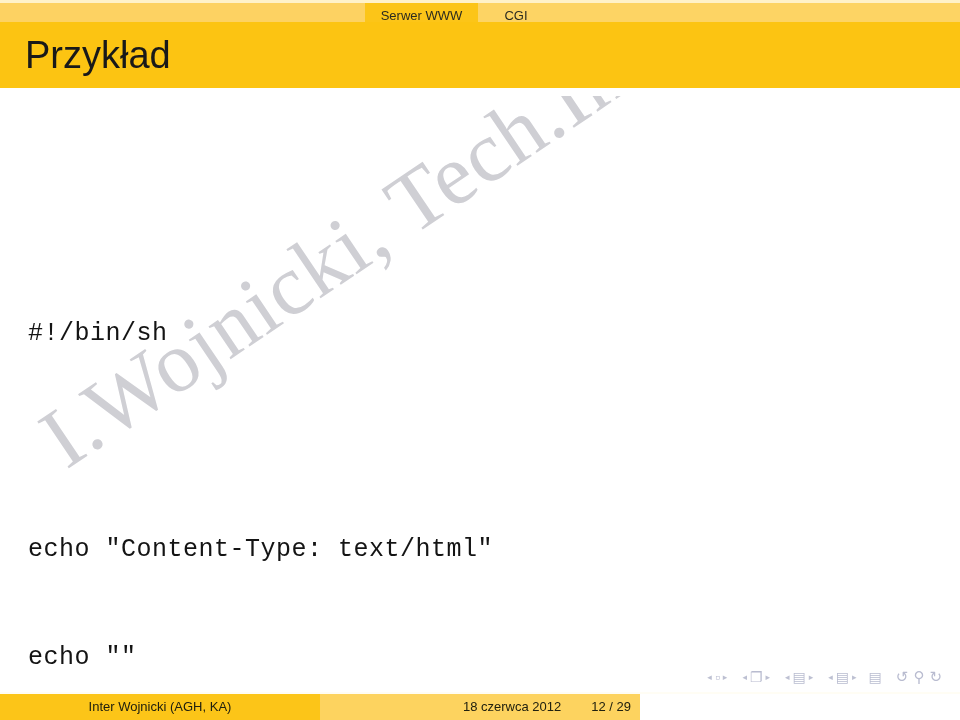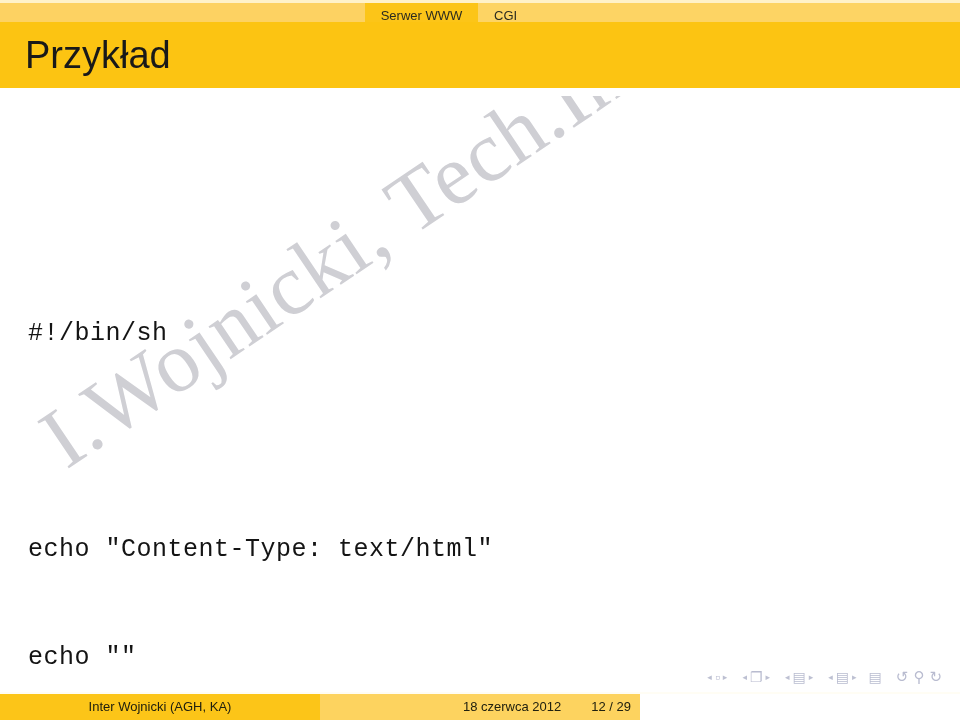--- a/index.html
+++ b/index.html
@@ -55,21 +55,21 @@
   #nav-spacer-left {
     width: 365px;
     height: 30px;
     background: #fdd262;
   }
   #nav-serwer {
     width: 113px;
   }
   #nav-cgi {
     width: 70px;
-    justify-content: flex-start;
+    justify-content: center;
     padding-left: 16px;
   }
   #nav-spacer-right {
     flex: 1;
     height: 30px;
     background: #fdd464;
   }
 
   #title-bar {
     position: absolute;

